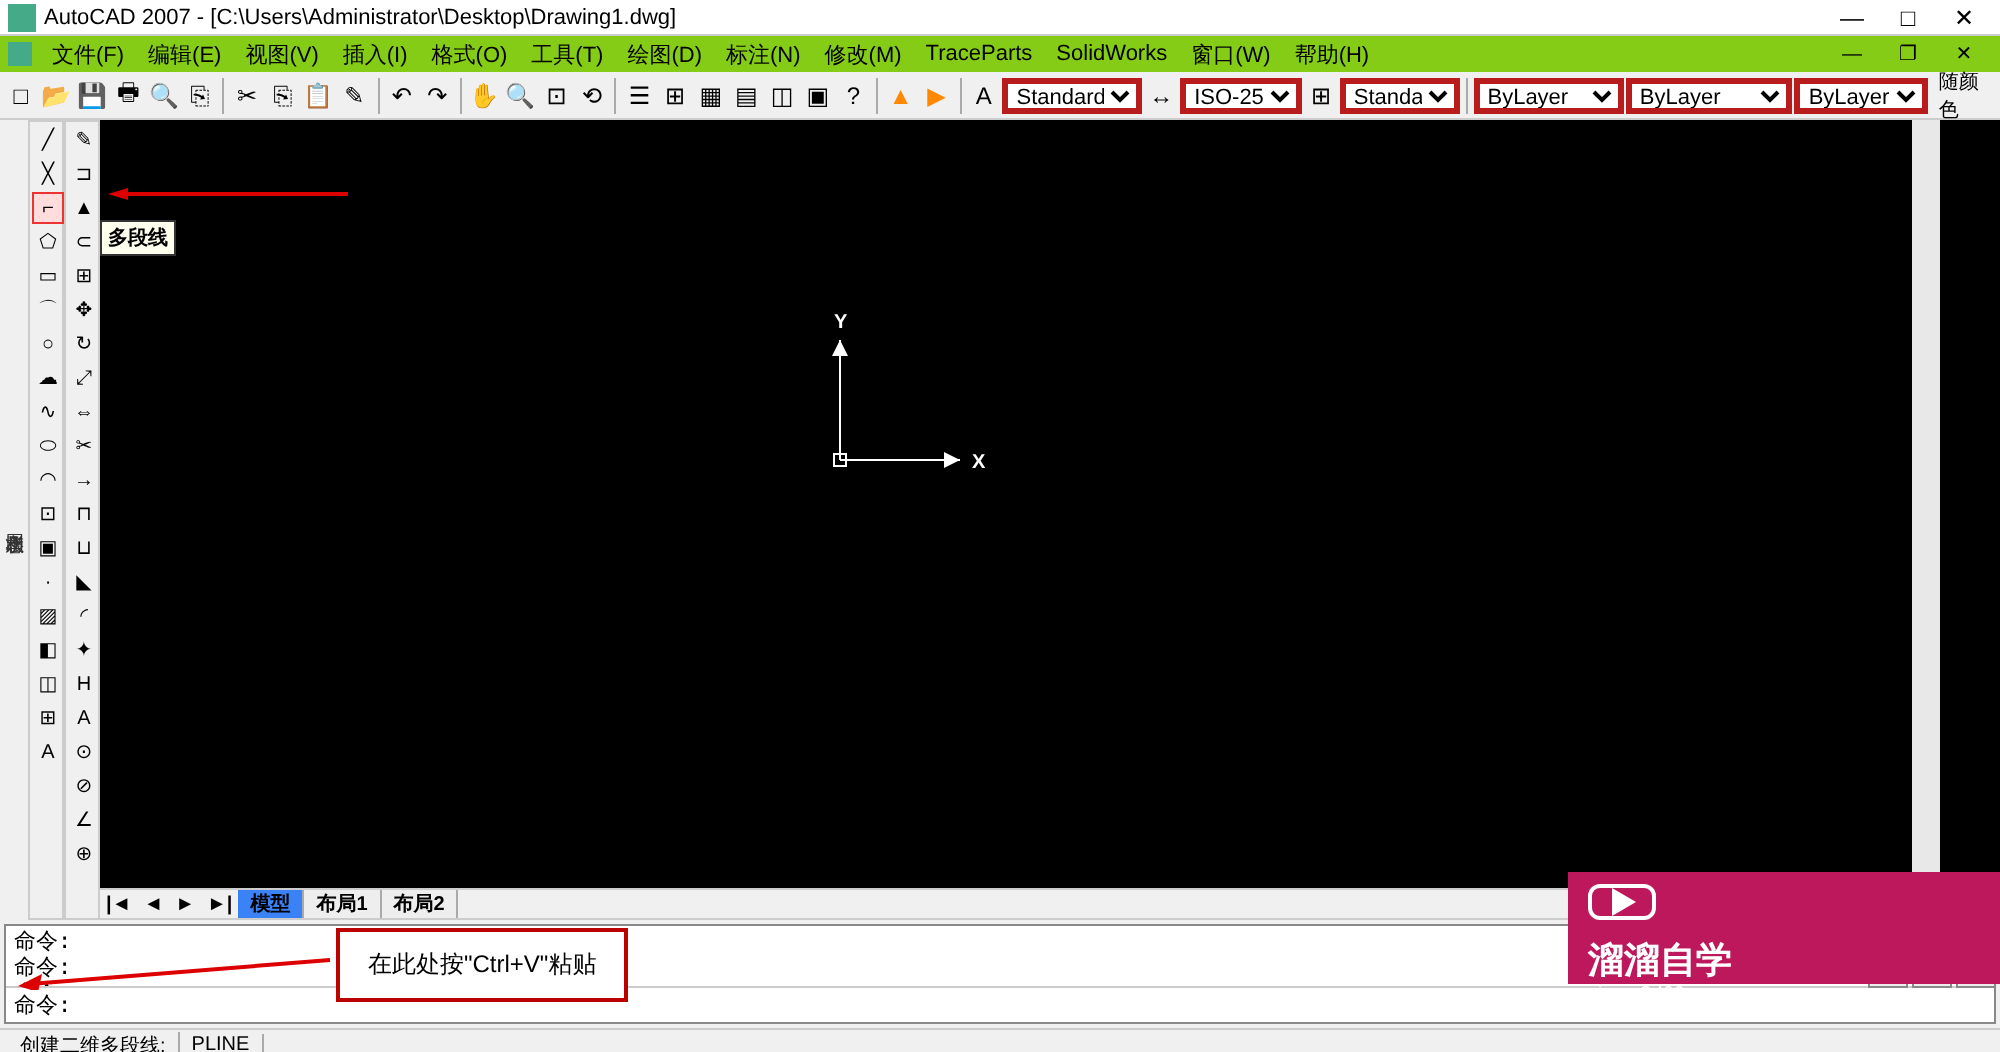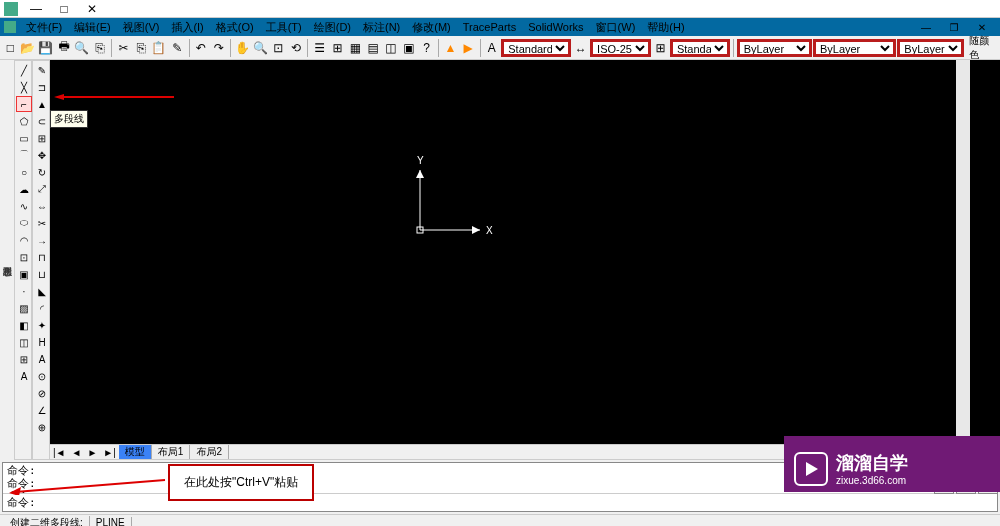--- a/index.html
+++ b/index.html
@@ -4,39 +4,39 @@
 <style>
   * { box-sizing: border-box; margin: 0; padding: 0; }
   body { font-family: "SimSun", "Microsoft YaHei", sans-serif; font-size: 11px; background: #f0f0f0; width: 1000px; height: 526px; overflow: hidden; position: relative; }
   
   .titlebar { background: #fff; height: 18px; display: flex; align-items: center; padding: 0 4px; border-bottom: 1px solid #ccc; }
   .titlebar .app-icon { width: 14px; height: 14px; background: #4a8; margin-right: 4px; }
   .titlebar .title { flex: 1; font-size: 11px; }
   .win-controls { display: flex; gap: 0; }
   .win-btn { width: 28px; height: 16px; display: flex; align-items: center; justify-content: center; font-size: 12px; cursor: pointer; }
   
-  .menubar { height: 18px; display: flex; align-items: center; padding: 4px 4px; background: #0369a1; font-size: 11px; }
+  .menubar { height: 18px; display: flex; align-items: center; padding: 4px 4px; background: #84cc16; font-size: 11px; }
   .menubar .app-icon-sm { width: 12px; height: 12px; background: #4a8; margin-right: 4px; }
   .menubar .menu-item { padding: 2px 6px; cursor: pointer; }
   .menubar .doc-controls { margin-left: auto; display: flex; }
   
   .toolbar { height: 24px; display: flex; align-items: center; padding: 1px 2px; background: #f0f0f0; border-bottom: 1px solid #ccc; gap: 1px; }
   .tb-btn { width: 20px; height: 20px; display: flex; align-items: center; justify-content: center; border: 1px solid transparent; cursor: pointer; font-size: 12px; }
   .tb-sep { width: 1px; height: 18px; background: #aaa; margin: 0 2px; }
   .tb-dropdown { height: 18px; font-size: 11px; border: 3px solid #b91c1c; background: #fff; }
   
   .work-area { display: flex; height: 400px; background: #f0f0f0; }
   
   .vertical-text { width: 14px; writing-mode: vertical-rl; text-orientation: upright; font-size: 9px; display: flex; align-items: center; justify-content: center; color: #333; }
   
   .left-toolbar, .left-toolbar2 { width: 18px; background: #f0f0f0; border: 1px solid #ccc; display: flex; flex-direction: column; gap: 1px; padding: 1px; }
   .lt-btn { width: 16px; height: 16px; display: flex; align-items: center; justify-content: center; cursor: pointer; font-size: 10px; border: 1px solid transparent; }
   .lt-btn.highlighted { border: 1px solid #e33; background: #fdd; }
   
-  .canvas-area { flex: 1; position: relative; background: #000; }
+  .canvas-area { flex: 1; position: relative; background: #000; font-weight: bold; }
   .ucs { position: absolute; left: 340px; top: 80px; }
   .ucs-line { stroke: #fff; stroke-width: 1; fill: none; }
   .ucs-text { fill: #fff; font-size: 10px; }
   
   .tooltip-tag { position: absolute; left: 0px; top: 50px; background: #ffe; border: 1px solid #333; padding: 1px 3px; font-size: 10px; z-index: 10; }
   
   .red-arrow { position: absolute; left: 4px; top: 34px; z-index: 5; }
   .red-arrow2 { position: absolute; left: 5px; top: 405px; z-index: 15; }
   
   .tabs-bar { height: 16px; background: #f0f0f0; display: flex; align-items: center; border-top: 1px solid #ccc; border-bottom: 1px solid #ccc; font-size: 10px; }
@@ -47,38 +47,39 @@
   .command-area { background: #fff; border: 1px solid #888; margin: 2px; height: 50px; display: flex; flex-direction: column; font-size: 11px; font-family: "SimSun", monospace; position: relative; }
   .cmd-history { flex: 1; padding: 1px 4px; overflow: hidden; }
   .cmd-line { line-height: 13px; }
   .cmd-current { padding: 1px 4px; border-top: 1px solid #ccc; display: flex; }
   
   .callout-box { position: absolute; left: 168px; top: 464px; background: #fff; border: 2px solid #b00; padding: 8px 14px; font-size: 12px; z-index: 20; }
   
   .status-bar { height: 16px; background: #f0f0f0; border-top: 1px solid #ccc; display: flex; align-items: center; font-size: 10px; padding: 0 4px; }
   .status-section { padding: 0 6px; border-right: 1px solid #aaa; }
   
-  .watermark { position: absolute; right: 0; top: 436px; width: 216px; height: 56px; background: #701a75; color: #fff; display: flex; align-items: flex-end; padding: 6px 10px; gap: 8px; z-index: 30; }
+  .watermark { position: absolute; right: 0; top: 436px; width: 216px; height: 56px; background: #be185d; color: #fff; display: flex; align-items: flex-start; padding: 6px 10px; gap: 8px; z-index: 30; flex-direction: column; }
   .wm-play { width: 34px; height: 34px; border-radius: 6px; border: 2px solid #fff; display: flex; align-items: center; justify-content: center; }
   .wm-text { display: flex; flex-direction: column; }
   .wm-big { font-size: 18px; font-weight: bold; }
   .wm-small { font-size: 10px; }
   
   .right-float { position: absolute; right: 2px; top: 476px; display: flex; gap: 2px; z-index: 25; }
   .rf-btn { width: 20px; height: 18px; background: #eee; border: 1px solid #888; display: flex; align-items: center; justify-content: center; cursor: pointer; font-size: 10px; }
   
   .vp-controls { position: absolute; right: 90px; bottom: 4px; color: #444; font-size: 18px; }
   .scrollbar-h { position: absolute; left: 0; right: 0; bottom: 0; height: 14px; background: #e8e8e8; }
   .scrollbar-v { position: absolute; right: 30px; top: 0; bottom: 14px; width: 14px; background: #e8e8e8; }
 </style>
 </head>
 <body>
 
 <div class="titlebar">
   <div class="app-icon"></div>
+  <div class="title">AutoCAD 2007 - [C:\Users\Administrator\Desktop\Drawing1.dwg]</div>
   <div class="win-controls">
     <div class="win-btn">―</div>
     <div class="win-btn">□</div>
     <div class="win-btn win-close">✕</div>
   </div>
 </div>
 
 <div class="menubar">
   <div class="app-icon-sm"></div>
   <div class="menu-item">文件(F)</div>

